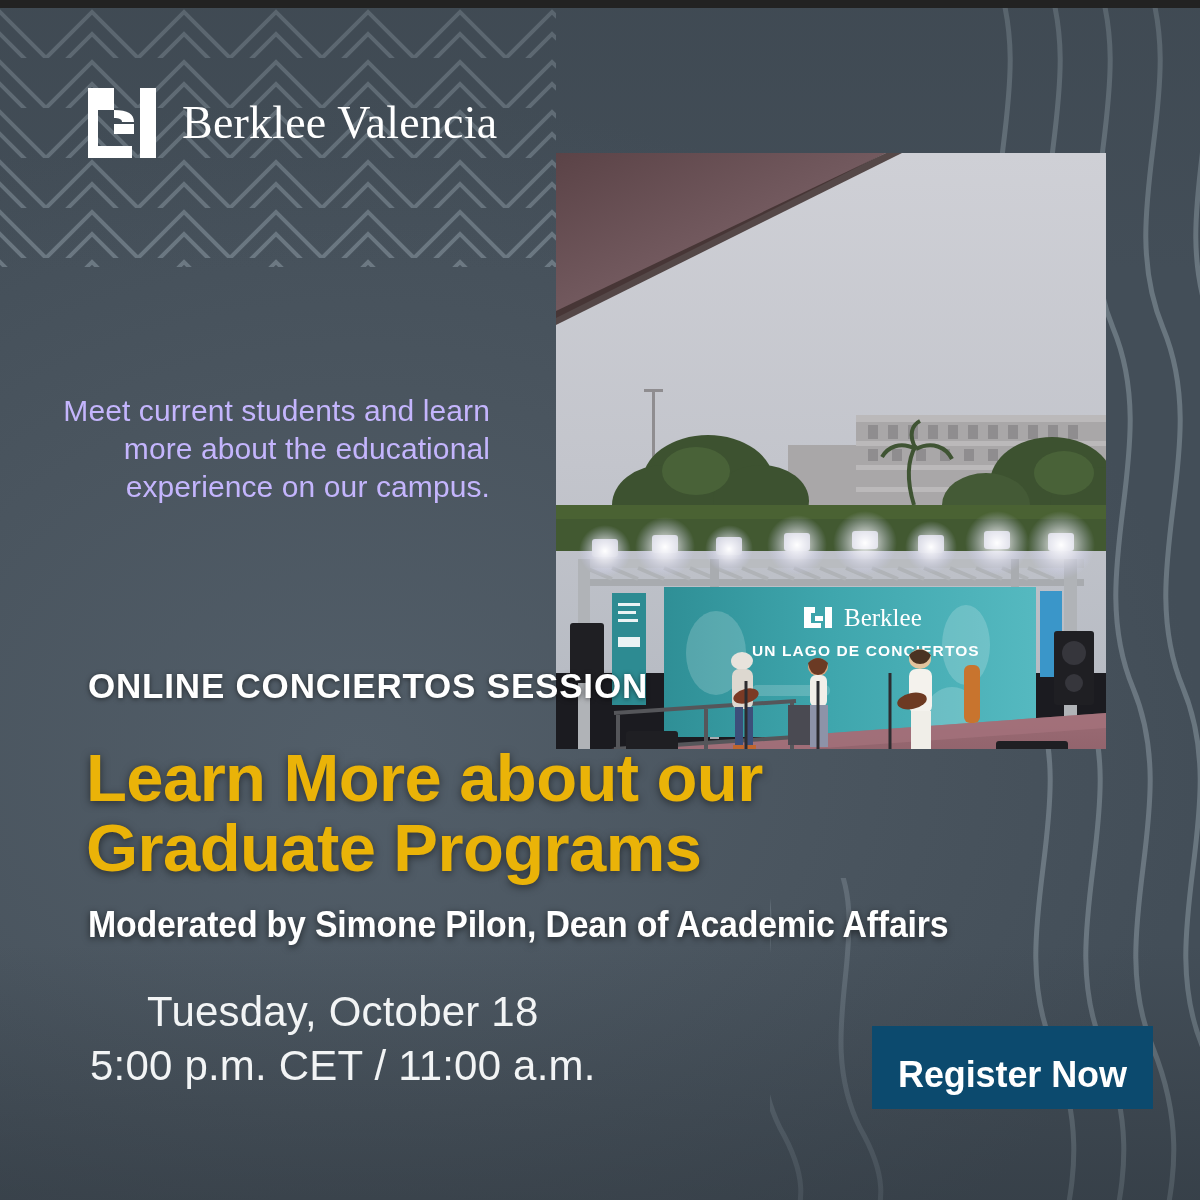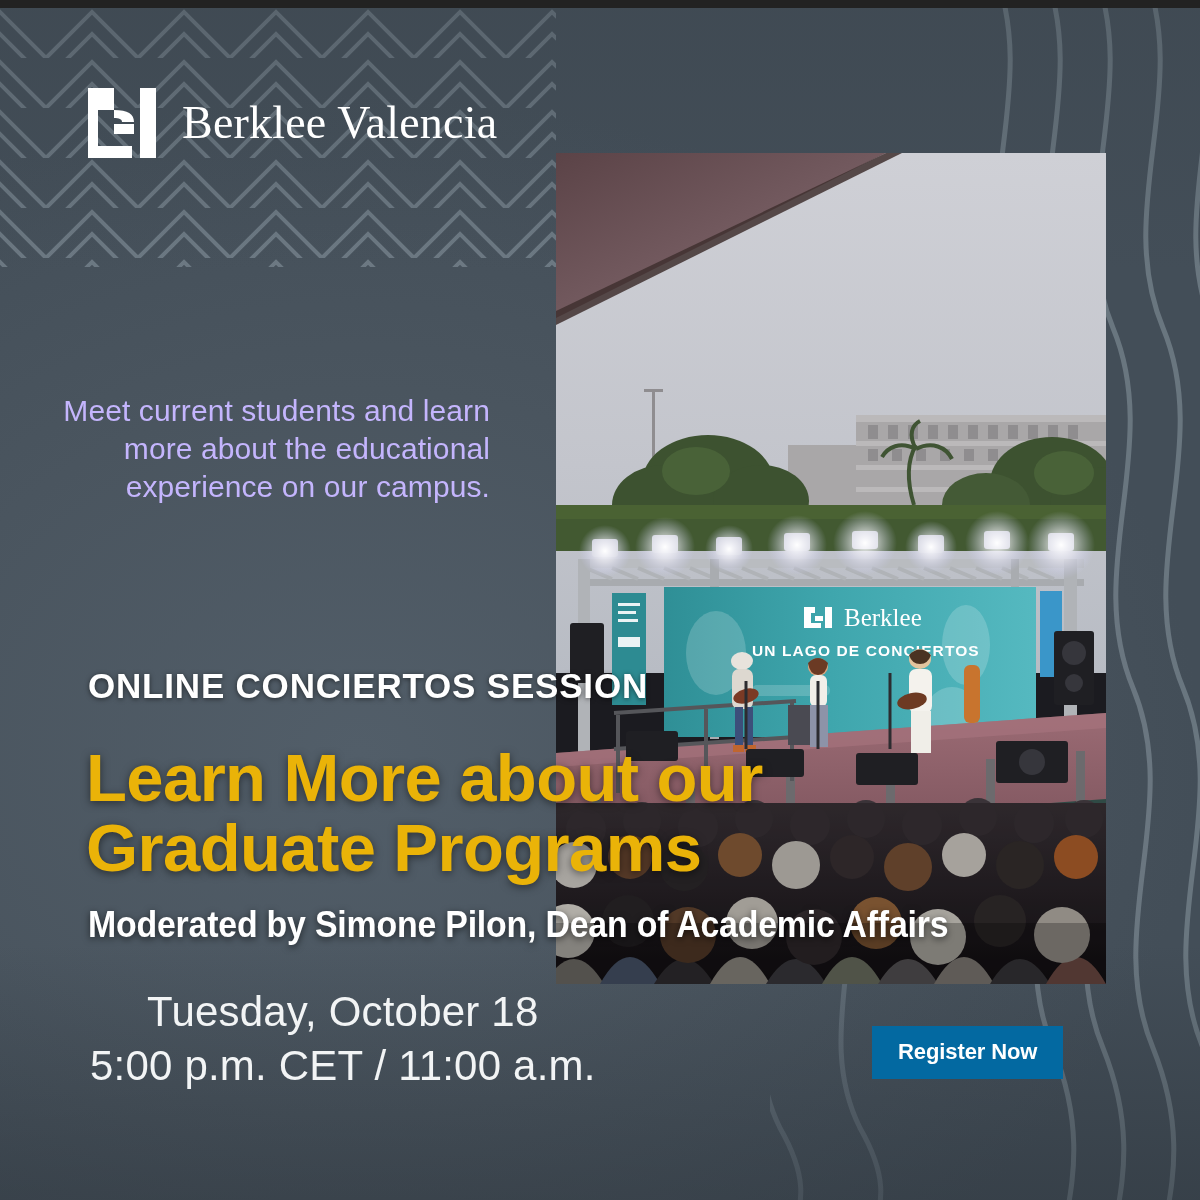--- a/index.html
+++ b/index.html
@@ -32,21 +32,21 @@
   }
   
   .logo-row{position:absolute;left:88px;top:80px;display:flex;align-items:center;gap:26px;}
   .logo-mark{width:68px;height:70px;display:block;}
   .logo-word{
     color:#ffffff;font-family:"Liberation Serif", serif;
     font-size:46px;letter-spacing:.2px;line-height:1;white-space:nowrap;
   }
   
   .photo{
-    position:absolute;left:556px;top:145px;width:550px;height:831px;overflow:hidden;
+    position:absolute;left:556px;top:145px;width:550px;height:596px;overflow:hidden;
     background:#1b1b20;
   }
   .photo svg{display:block;}
   
   .intro{
     position:absolute;left:60px;top:384px;width:430px;text-align:right;
     color:#c4b5fd;font-size:30px;line-height:1.27;font-weight:400;
     letter-spacing:.1px;
   }
   
@@ -73,23 +73,23 @@
   .datetime{
     position:absolute;left:90px;top:977px;
     color:#f2f4f5;font-size:42px;font-weight:400;line-height:1.28;
     letter-spacing:.2px;
     text-align:center;
   }
   .datetime span{display:block;}
   
   .cta{
     position:absolute;left:872px;top:1018px;
-    background:#0369a1;color:#ffffff;
-    font-size:22px;font-weight:700;letter-spacing:-.1px;
-    padding:15px 26px 16px;border:0;cursor:pointer;
+    background:#0c4a6e;color:#ffffff;
+    font-size:36px;font-weight:700;letter-spacing:-.1px;
+    padding:31px 26px 16px;border:0;cursor:pointer;
     line-height:1;white-space:nowrap;
     font-family:"Liberation Sans", sans-serif;
   }
 </style>
 </head>
 <body>
 
 <div id="poster">
 
   <div class="bg-base"></div>

